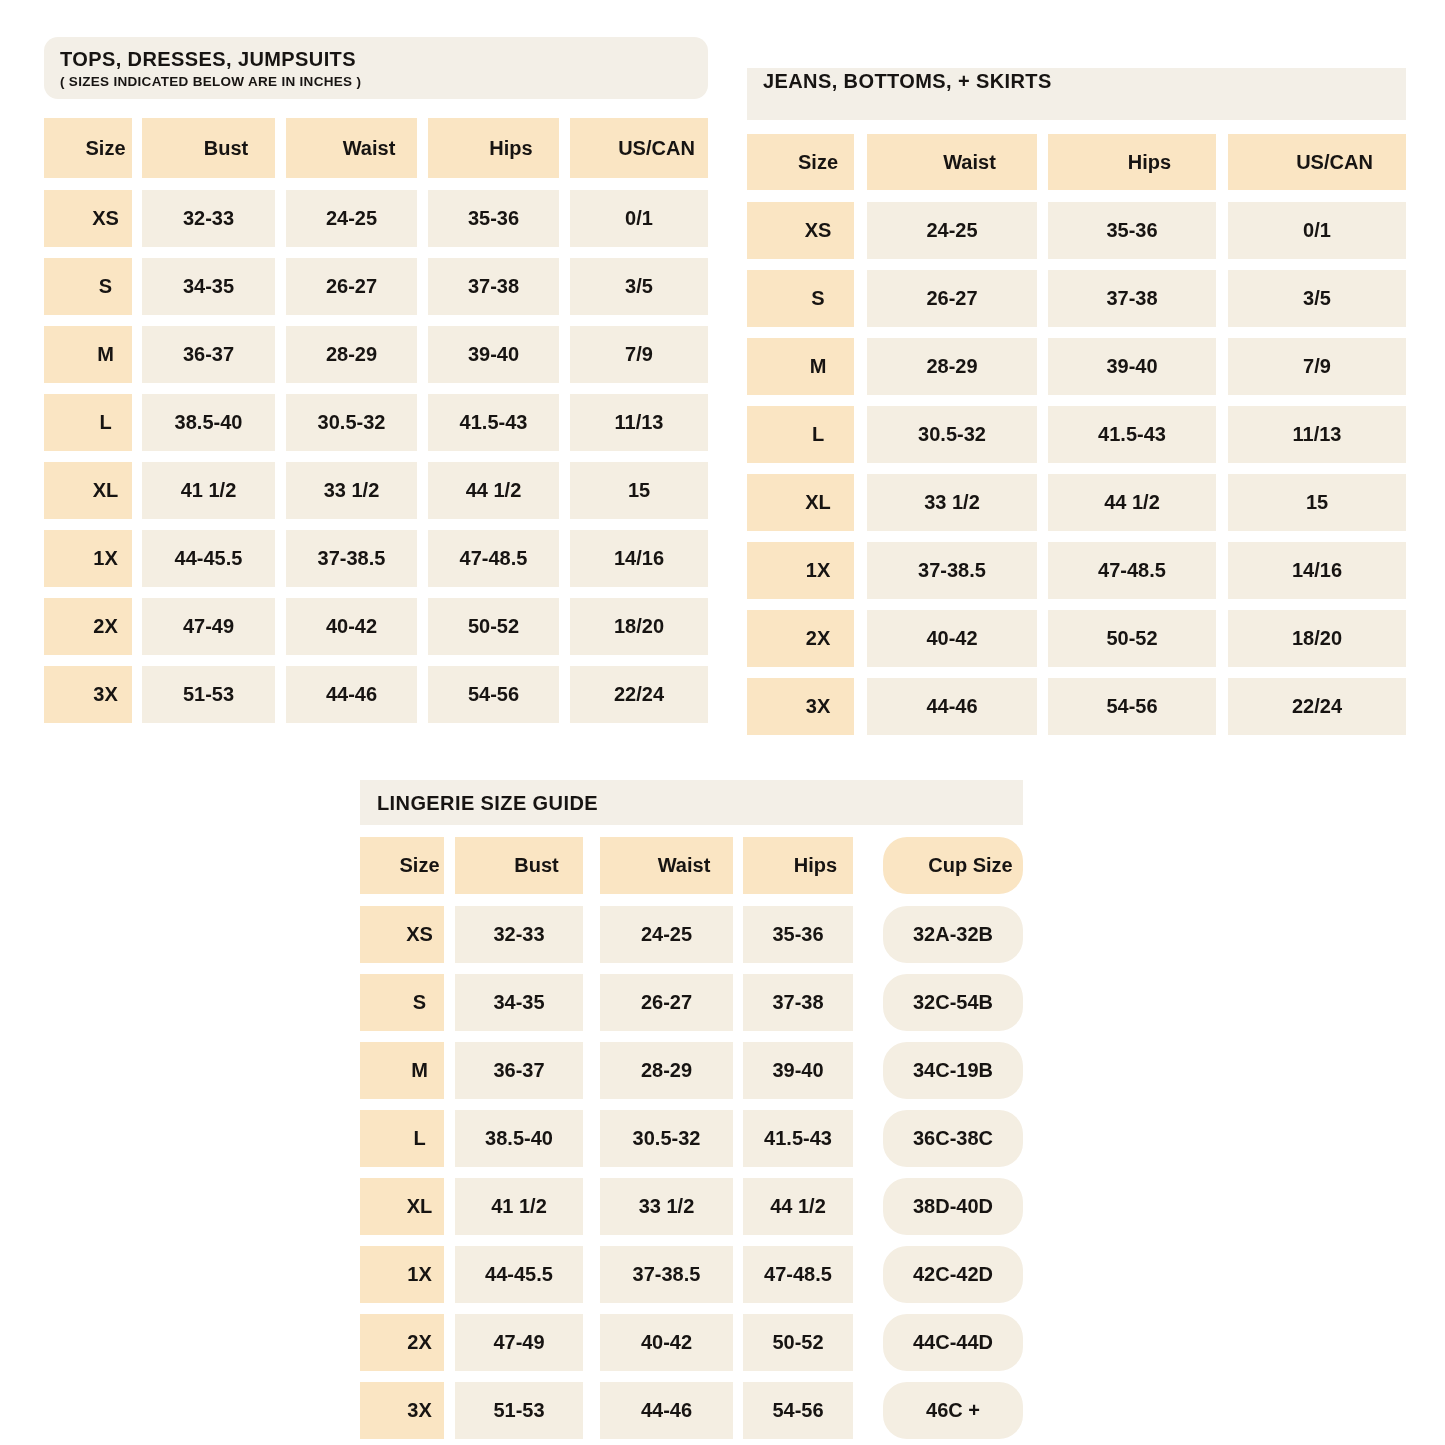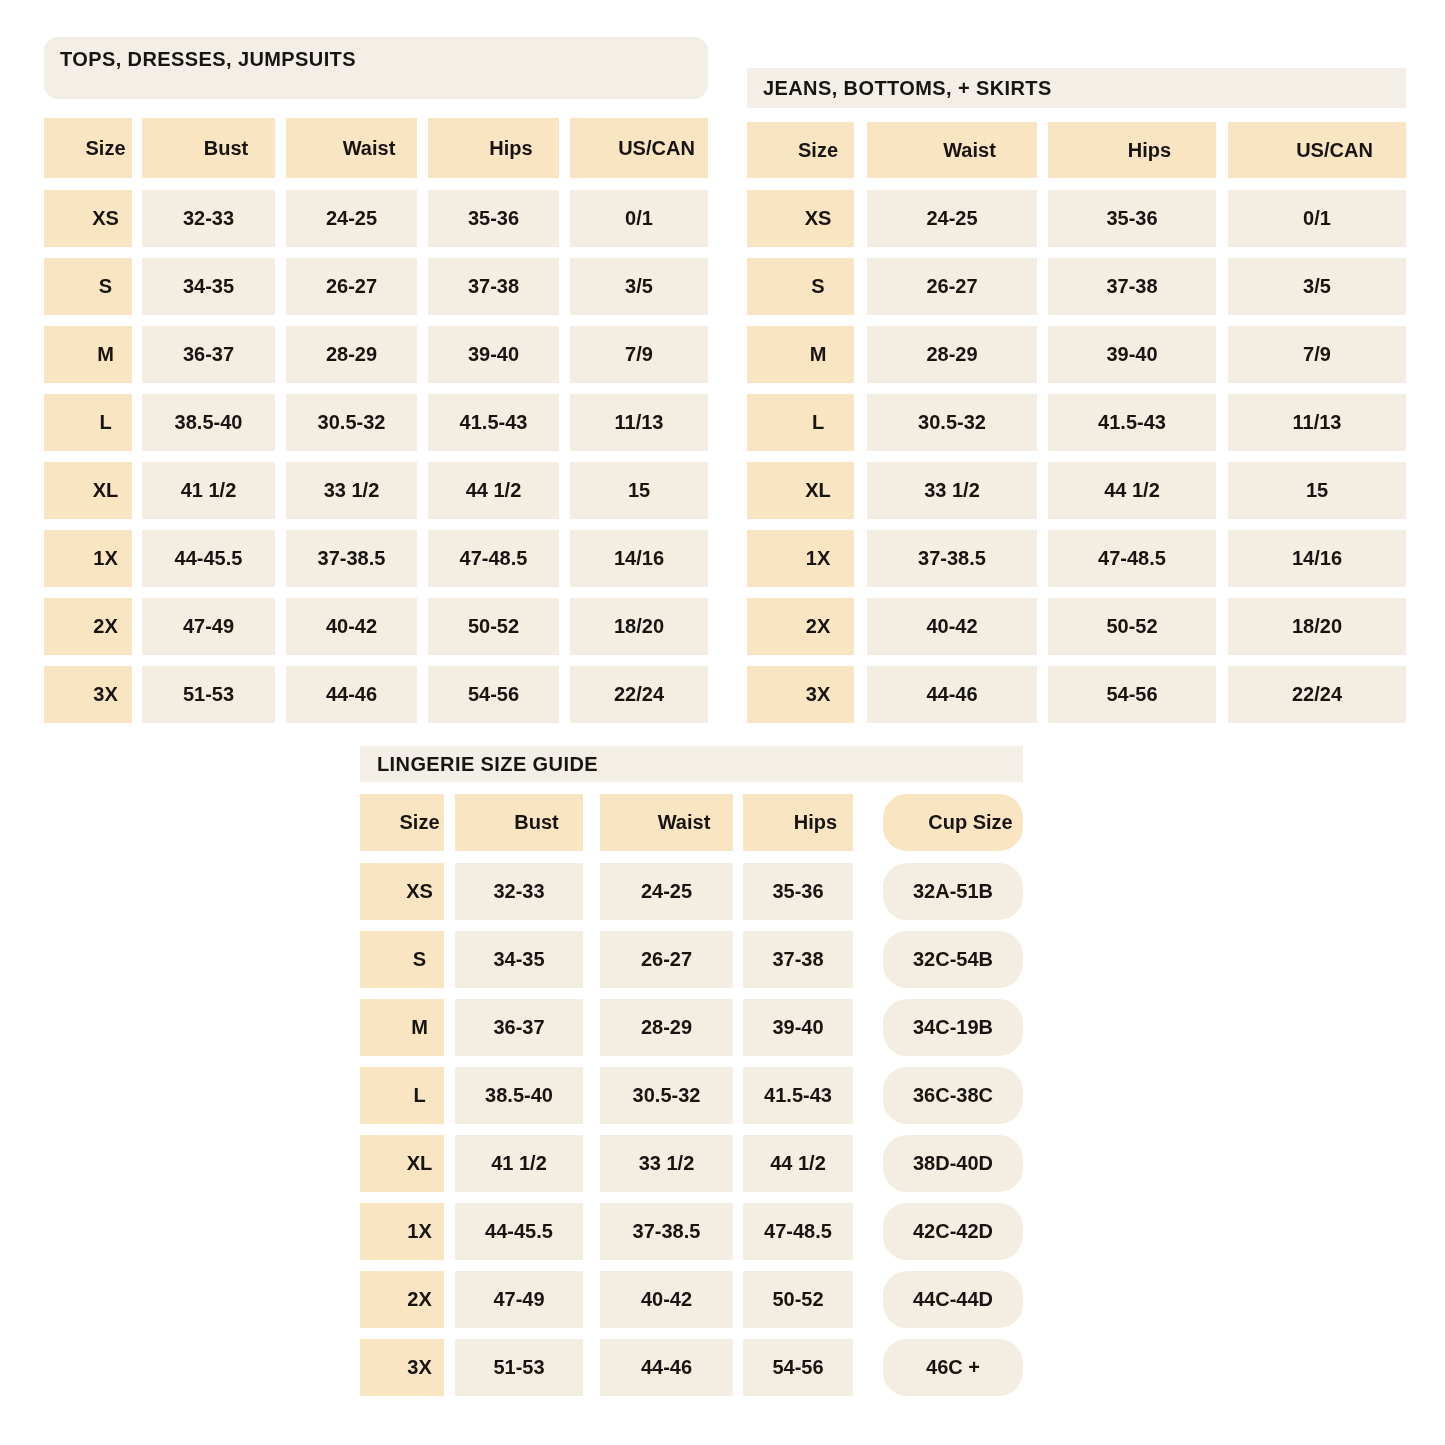--- a/index.html
+++ b/index.html
@@ -26,22 +26,22 @@
   .block{position:absolute;}
   .block-tops{left:44px;top:37px;width:664px;}
   .block-bottoms{left:747px;top:68px;width:659px;}
   .block-lingerie{left:360px;top:746px;width:663px;}
 
   .banner{
     background:var(--banner-bg);
     box-sizing:border-box;
   }
   .banner-tops{height:62px;padding:9px 0 0 16px;margin-bottom:19px;border-radius:14px;}
-  .banner-bottoms{height:40px;padding-left:16px;margin-bottom:14px;display:flex;align-items:center;}
-  .banner-lingerie{height:36px;padding-left:17px;margin-bottom:12px;display:flex;align-items:center;}
+  .banner-bottoms{height:52px;padding-left:16px;margin-bottom:14px;display:flex;}
+  .banner-lingerie{height:45px;padding-left:17px;margin-bottom:12px;display:flex;align-items:center;margin-top:34px;}
 
   .banner-title{
     font-size:20px;
     font-weight:700;
     letter-spacing:0.4px;
     line-height:26px;
     white-space:nowrap;
   }
   .banner-subtitle{
     font-size:13.5px;
@@ -90,20 +90,21 @@
   .t-lingerie .c4{width:140px;border-radius:24px;}
 </style>
 </head>
 <body>
 
 <div id="canvas">
 
   <section class="block block-tops">
     <header class="banner banner-tops">
       <div class="banner-title">TOPS, DRESSES, JUMPSUITS</div>
+      <div class="banner-subtitle">( SIZES INDICATED BELOW ARE IN INCHES )</div>
     </header>
     <div class="table t-tops">
         <div class="row header-row">
           <div class="cell c0 head">Size</div>
           <div class="cell c1 head">Bust</div>
           <div class="cell c2 head">Waist</div>
           <div class="cell c3 head">Hips</div>
           <div class="cell c4 head">US/CAN</div>
         </div>
         <div class="row">
@@ -237,21 +238,21 @@
           <div class="cell c1 head">Bust</div>
           <div class="cell c2 head">Waist</div>
           <div class="cell c3 head">Hips</div>
           <div class="cell c4 head">Cup Size</div>
         </div>
         <div class="row">
           <div class="cell c0 head">XS</div>
           <div class="cell c1 val">32-33</div>
           <div class="cell c2 val">24-25</div>
           <div class="cell c3 val">35-36</div>
-          <div class="cell c4 val">32A-51B</div>
+          <div class="cell c4 val">32A-32B</div>
         </div>
         <div class="row">
           <div class="cell c0 head">S</div>
           <div class="cell c1 val">34-35</div>
           <div class="cell c2 val">26-27</div>
           <div class="cell c3 val">37-38</div>
           <div class="cell c4 val">32C-54B</div>
         </div>
         <div class="row">
           <div class="cell c0 head">M</div>

